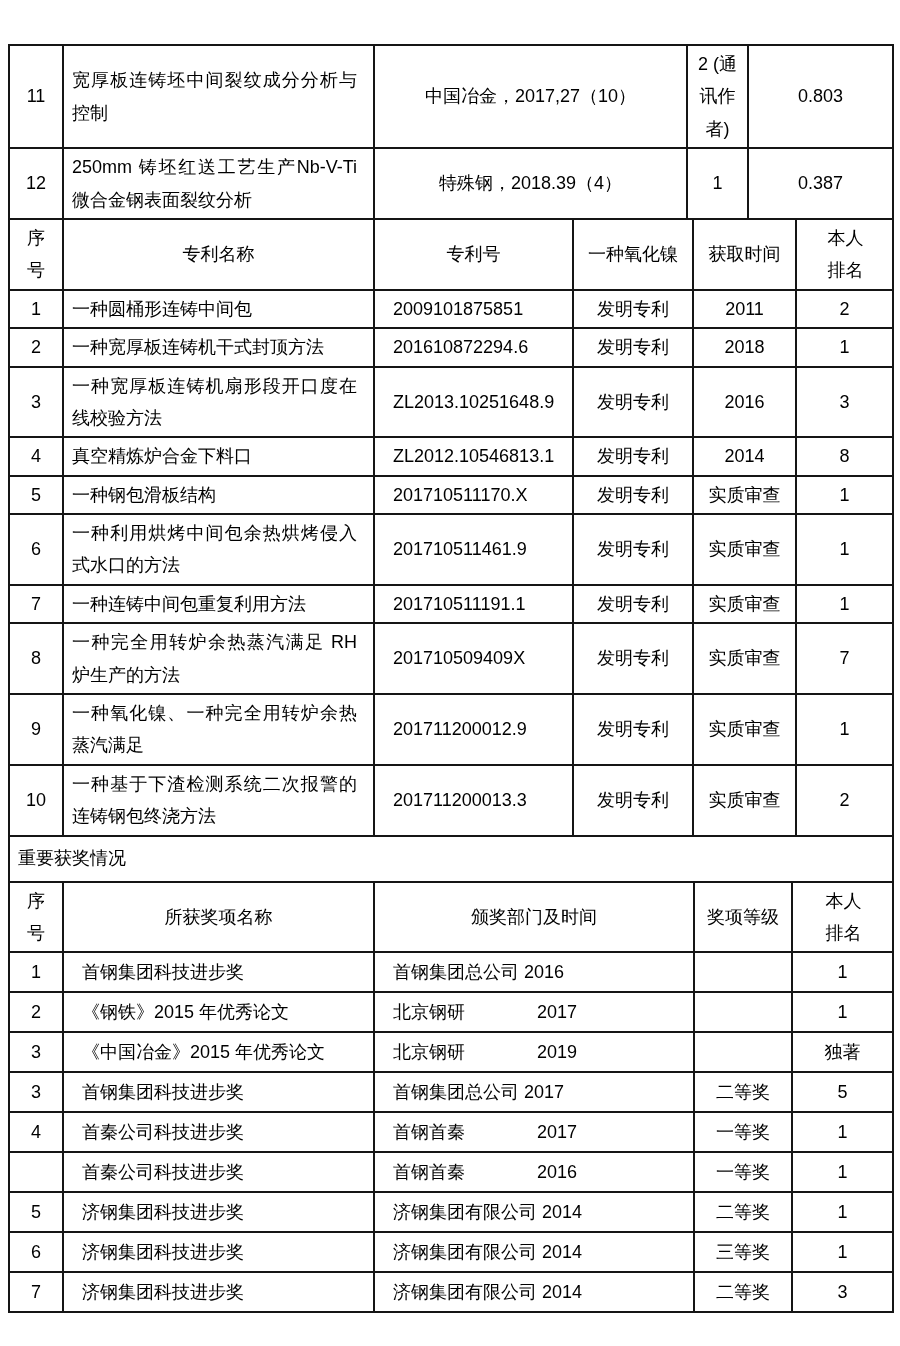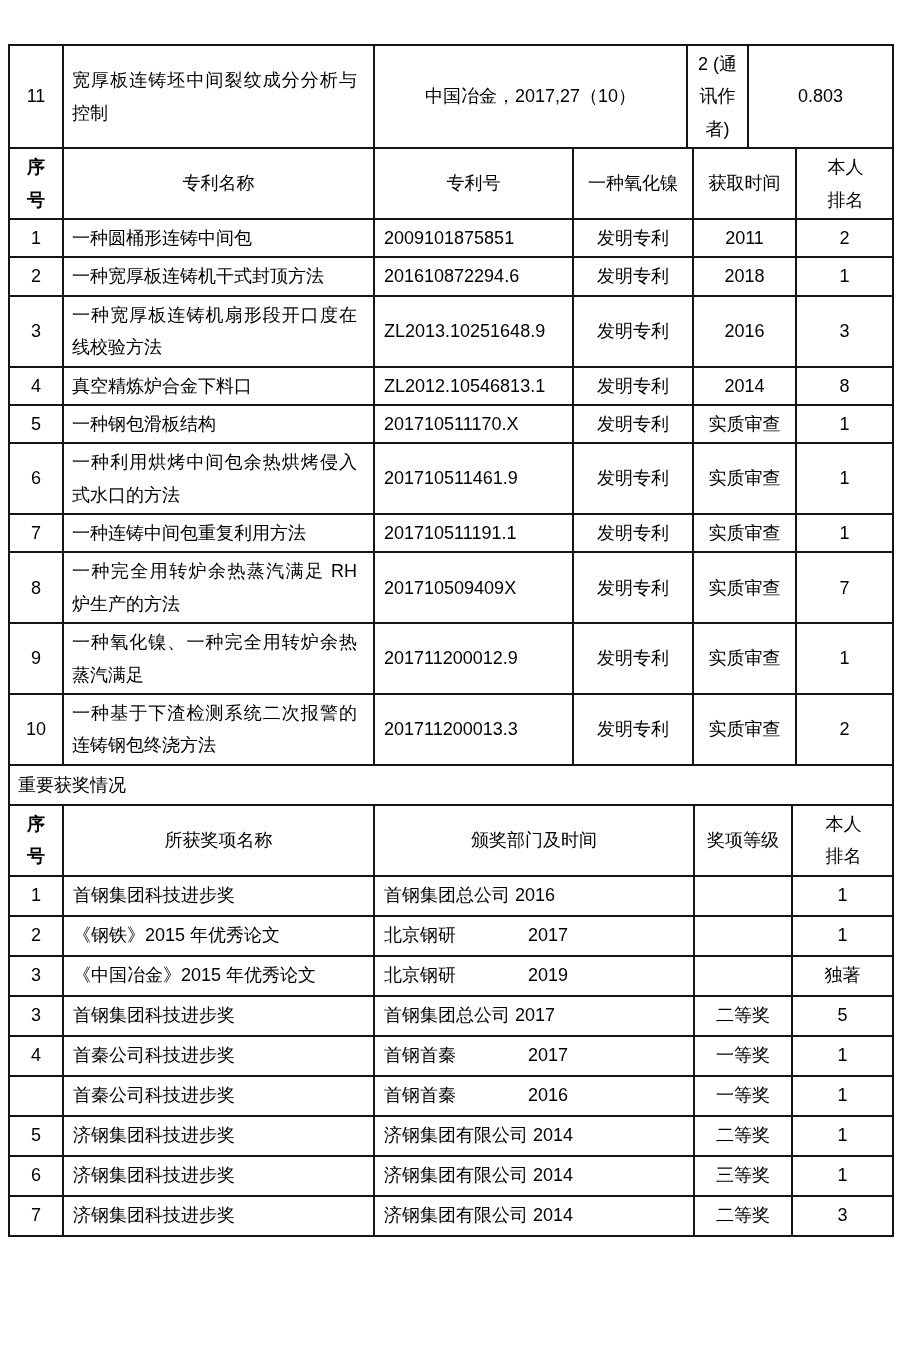--- a/index.html
+++ b/index.html
@@ -25,27 +25,27 @@
     padding: 2px 6px;
     vertical-align: middle;
     overflow: hidden;
     word-break: normal;
   }
   td.c { text-align: center; }
   td.name {
     text-align: justify;
     padding: 2px 16px 2px 8px;
   }
-  td.leftpad { text-align: left; padding-left: 9px; }
+  td.leftpad { text-align: left; padding-left: 18px; }
   td.section {
     text-align: left;
     padding-left: 8px;
     font-size: 18px;
   }
-  .w1 { display: inline-block; width: 1.05em; word-break: break-all; text-align: center; font-weight: bold; }
+  .w1 { display: inline-block; width: 1.05em; word-break: break-all; text-align: center; }
   .w2 { display: inline-block; width: 2.1em; text-align: right; }
 </style>
 </head>
 <body>
 
 <div class="page">
   <div class="spacer-top"></div>
 
   <table>
     <colgroup>
@@ -55,20 +55,27 @@
         <col style="width:61px">
         <col style="width:145px">
       </colgroup>
     <tbody>
         <tr style="height:101px;">
       <td class="c">11</td>
       <td class="name">宽厚板连铸坯中间裂纹成分分析与控制</td>
       <td class="c">中国冶金，2017,27（10）</td>
       <td class="c" style="padding:2px 4px;">2 (通讯作者)</td>
       <td class="c">0.803</td>
+    </tr>
+    <tr style="height:66px;">
+      <td class="c">12</td>
+      <td class="name">250mm 铸坯红送工艺生产Nb-V-Ti 微合金钢表面裂纹分析</td>
+      <td class="c">特殊钢，2018.39（4）</td>
+      <td class="c" style="padding:2px 4px;">1</td>
+      <td class="c">0.387</td>
     </tr>
   </tbody>
     </table>
 
 
   <table>
     <colgroup>
         <col style="width:54px">
         <col style="width:311px">
         <col style="width:199px">
@@ -166,21 +173,21 @@
       <td class="c">2</td>
     </tr>
   </tbody>
     </table>
 
   <table>
     <colgroup>
         <col style="width:884px">
       </colgroup>
     <tbody>
-        <tr style="height:40px;">
+        <tr style="height:46px;">
       <td class="section">重要获奖情况</td>
     </tr>
   </tbody>
     </table>
 
   <table>
     <colgroup>
         <col style="width:54px">
         <col style="width:311px">
         <col style="width:320px">

